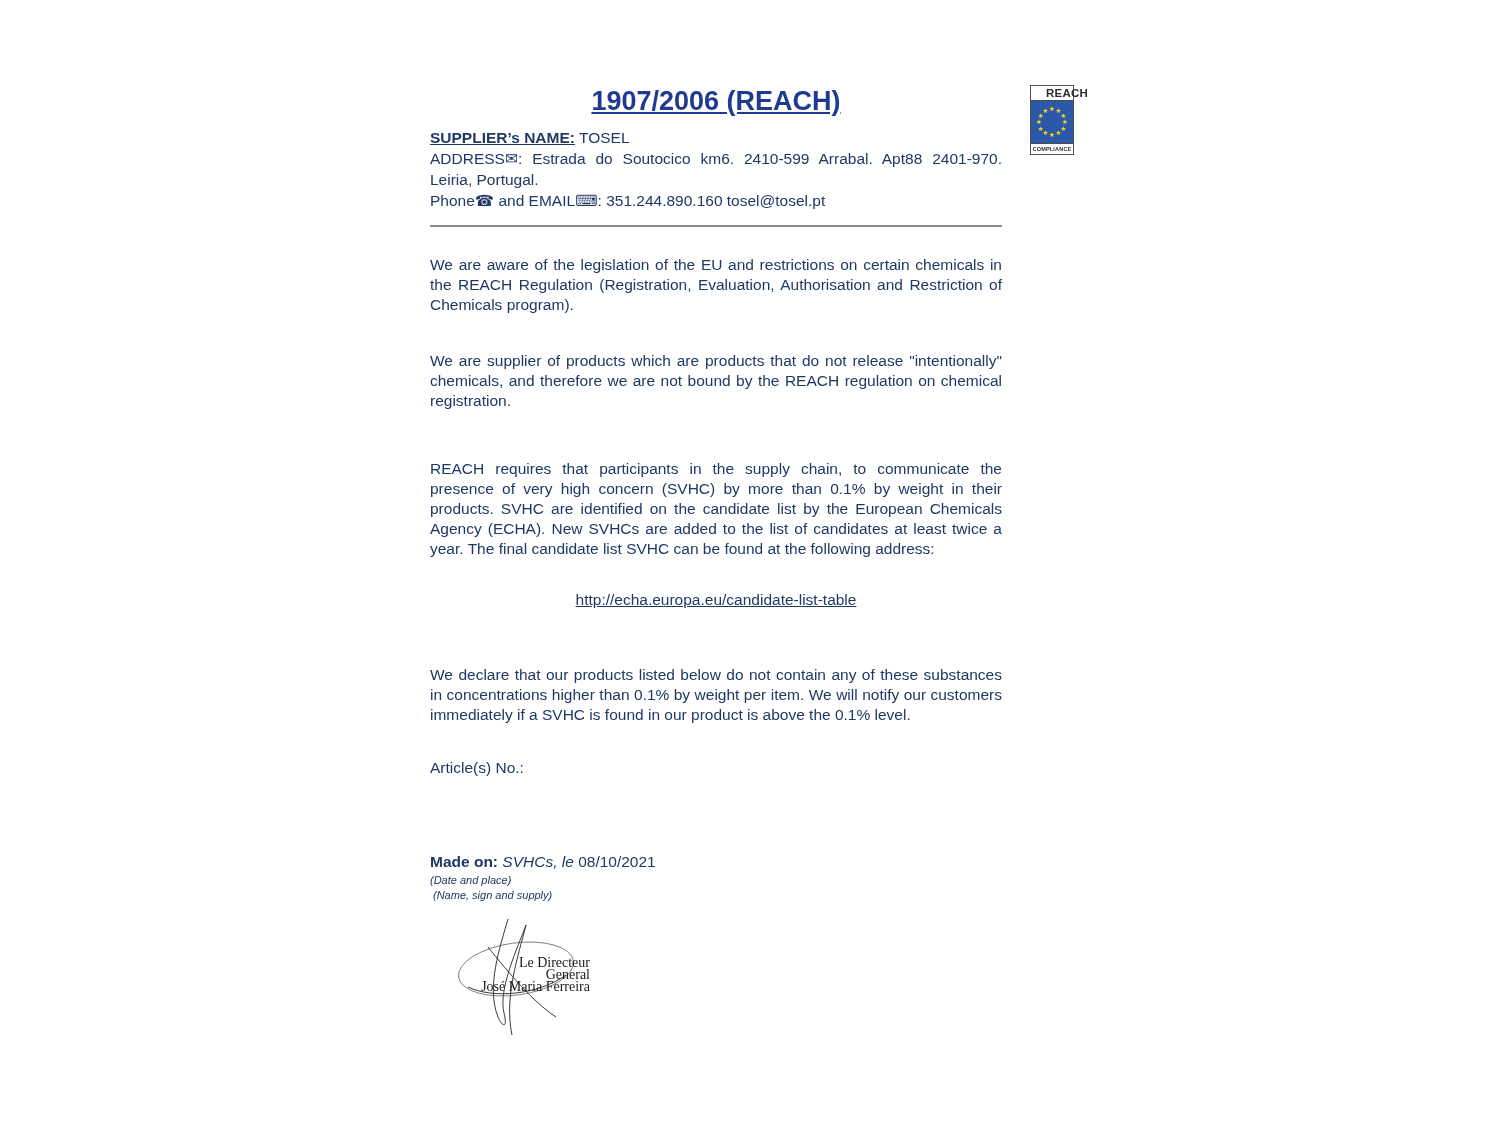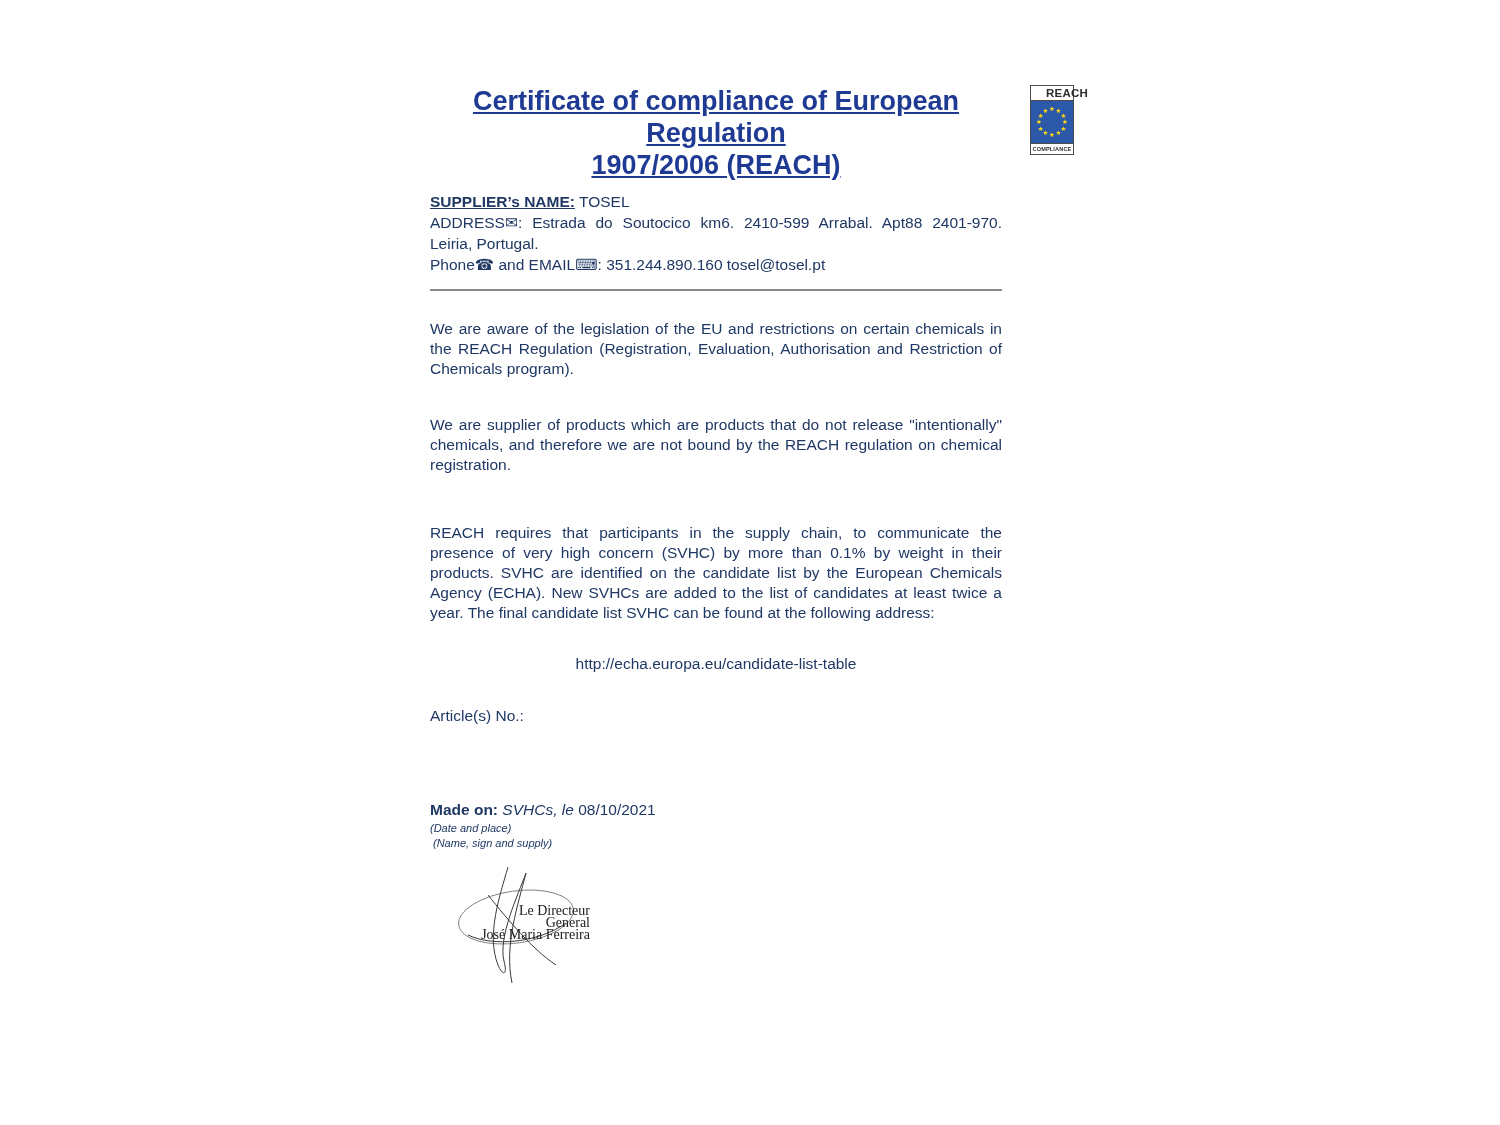--- a/index.html
+++ b/index.html
@@ -47,21 +47,21 @@
     text-align: justify;
   }
   .p1 { margin-top: 28px; }
   .p2 { margin-top: 36px; }
   .p3 { margin-top: 48px; }
   .linkline {
     margin-top: 32px;
     text-align: center;
     font-size: 15.5px;
   }
-  .linkline a { color: #1f3864; cursor: pointer; }
+  .linkline a { color: #1f3864; text-decoration: underline; cursor: pointer; }
   .p4 { margin-top: 56px; }
   .article { margin-top: 34px; font-size: 15.5px; }
   .madeon { margin-top: 76px; font-size: 15.5px; }
   .bold { font-weight: bold; }
   .italic { font-style: italic; }
   .smallnote {
     margin-top: 3px;
     font-size: 11px;
     font-style: italic;
   }
@@ -138,21 +138,20 @@
         <text x="9.7" y="16.5">★</text>
         <text x="14.5" y="11.7">★</text>
       </g>
     </svg>
     <div class="rl-bottom">COMPLIANCE</div>
   </div>
 
   <div class="doc">
 
     <div class="title">
-      <div><span class="tline">Certificate of compliance of European Regulation</span></div>
       <div><span class="tline">1907/2006 (REACH)</span></div>
     </div>
 
     <div class="supplier">
       <div>
         <span class="lbl-bold-underline">SUPPLIER’s NAME:</span><span> TOSEL</span>
       </div>
       <div>
         <span>ADDRESS</span><span>✉</span><span>: </span><span>Estrada do Soutocico km6. 2410-599 Arrabal. Apt88 2401-970. Leiria, Portugal.</span>
       </div>
@@ -166,20 +165,21 @@
     <p class="para p1">We are aware of the legislation of the EU and restrictions on certain chemicals in the REACH Regulation (Registration, Evaluation, Authorisation and Restriction of Chemicals program).</p>
 
     <p class="para p2">We are supplier of products which are products that do not release "intentionally" chemicals, and therefore we are not bound by the REACH regulation on chemical registration.</p>
 
     <p class="para p3">REACH requires that participants in the supply chain, to communicate the presence of very high concern (SVHC) by more than 0.1% by weight in their products. SVHC are identified on the candidate list by the European Chemicals Agency (ECHA). New SVHCs are added to the list of candidates at least twice a year. The final candidate list SVHC can be found at the following address:</p>
 
     <div class="linkline">
       <a>http://echa.europa.eu/candidate-list-table</a>
     </div>
 
+    <p class="para p4">We declare that our products listed below do not contain any of these substances in concentrations higher than 0.1% by weight per item. We will notify our customers immediately if a SVHC is found in our product is above the 0.1% level.</p>
 
     <p class="article">Article(s) No.:</p>
 
     <div class="madeon">
       <span class="bold">Made on:</span><span class="italic"> SVHCs, le</span><span> 08/10/2021</span>
     </div>
     <div class="smallnote">(Date and place)</div>
 
     <div class="smallnote tmgr-note">(Name, sign and supply)</div>
 

